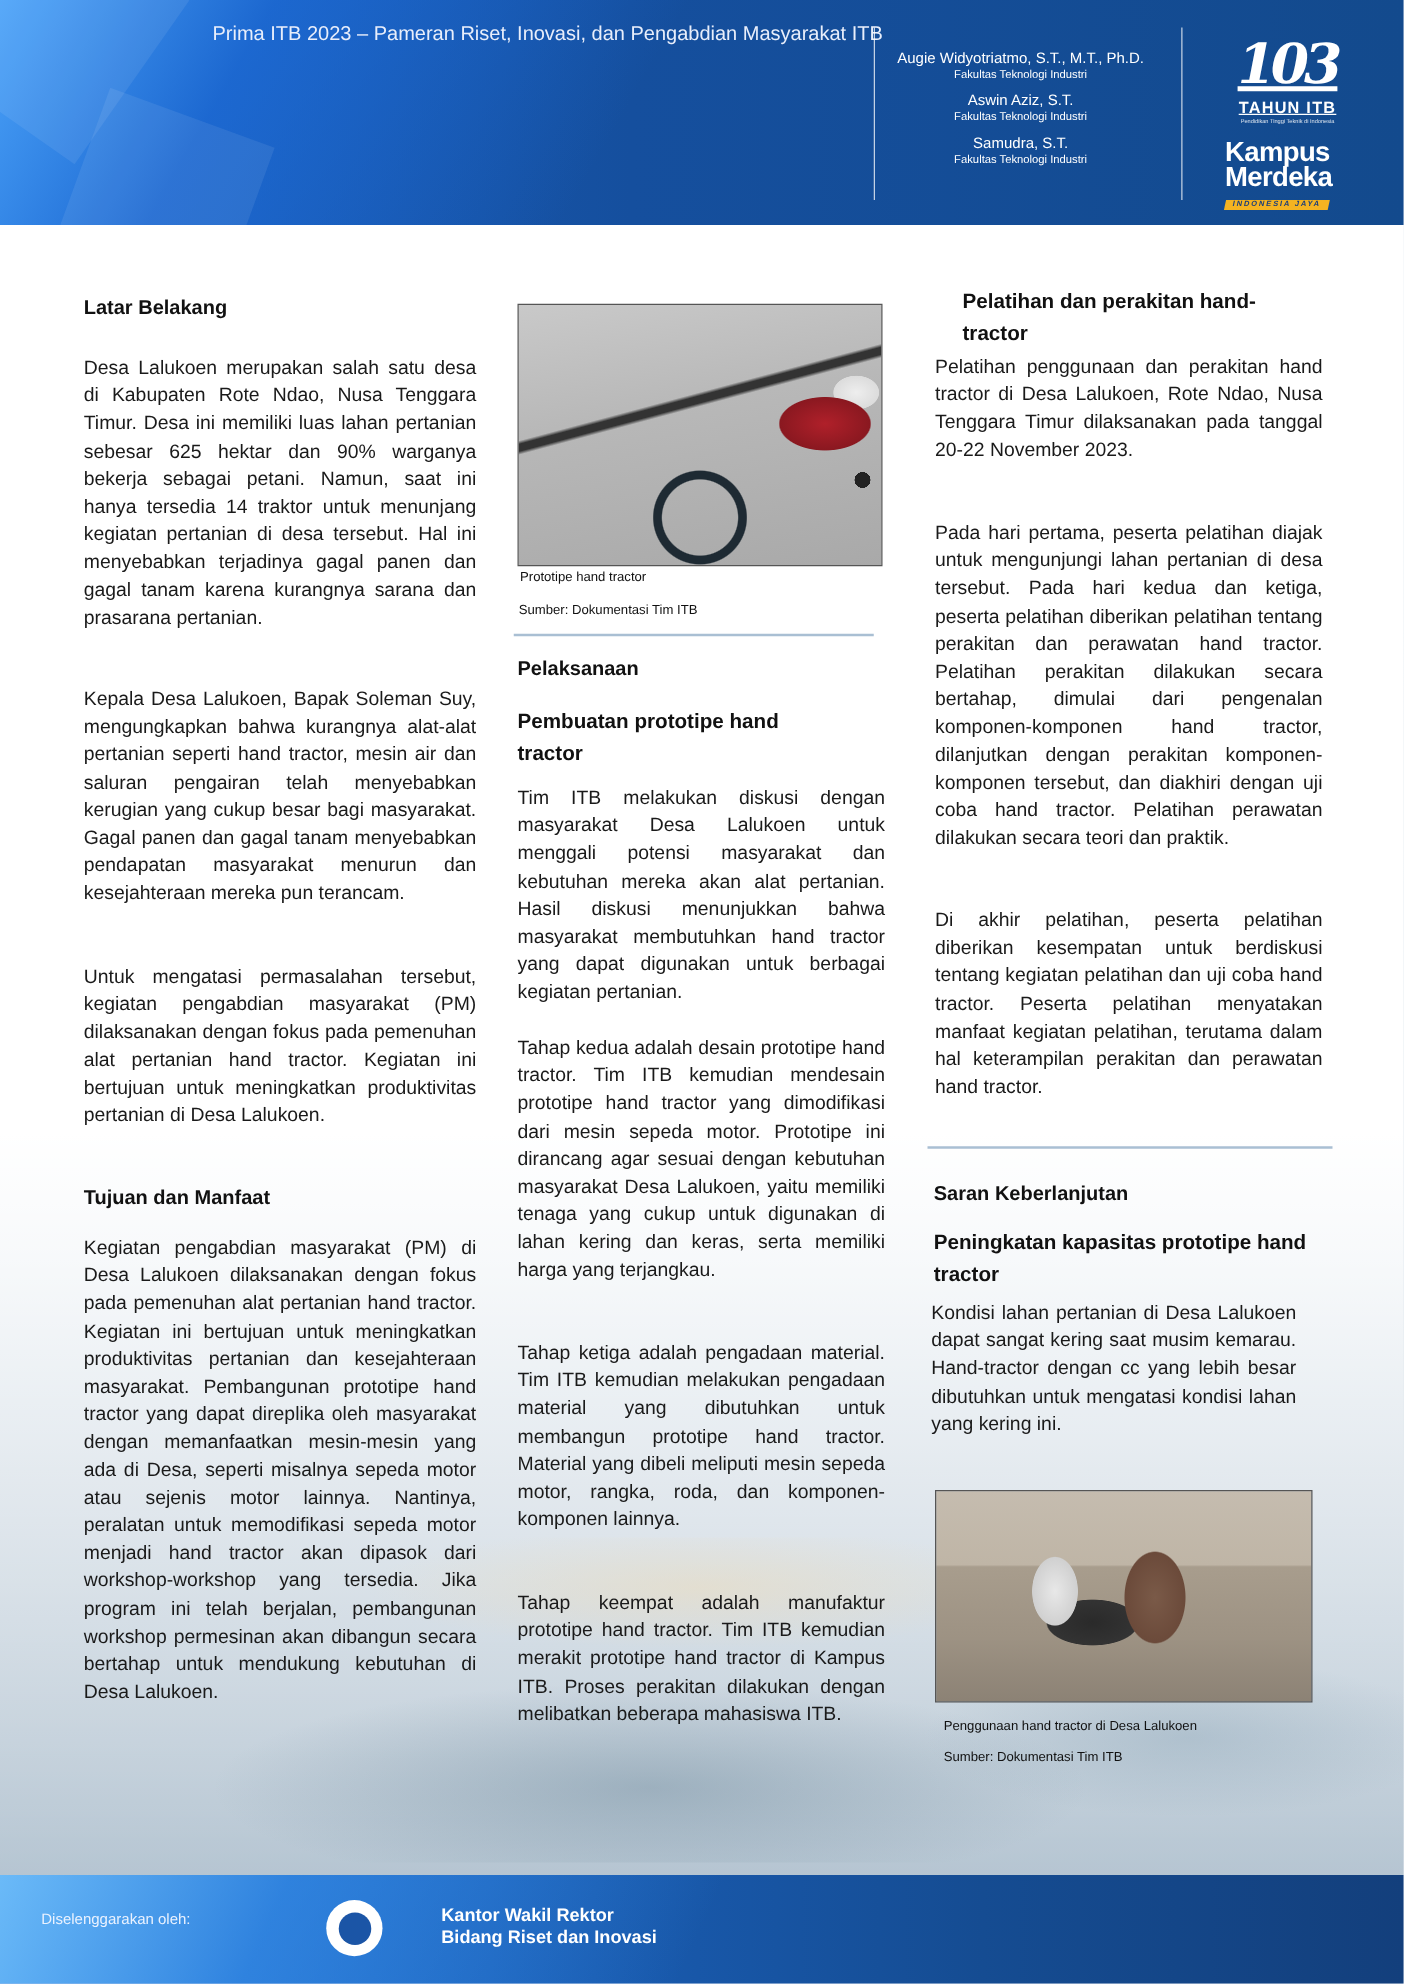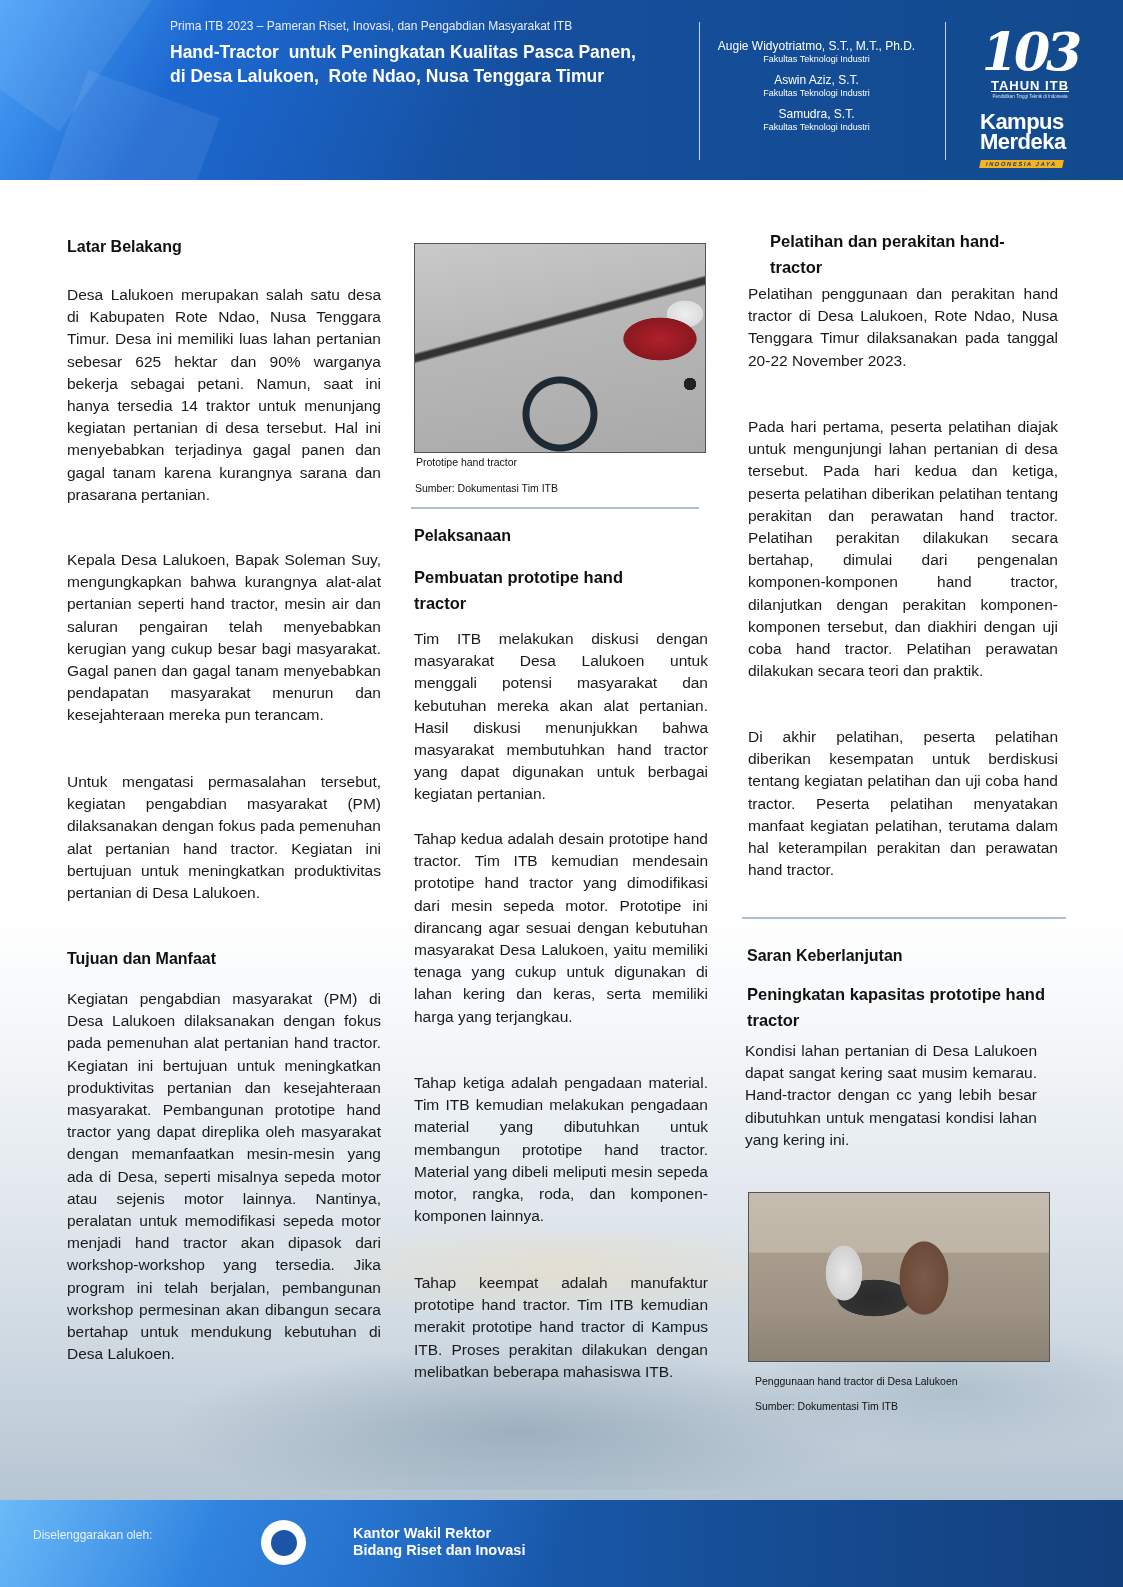--- a/index.html
+++ b/index.html
@@ -55,33 +55,33 @@
     width: 30px; height: 34px; border: 1.5px solid #e6eefb; border-radius: 14px 14px 6px 6px;
   }
   .itb-logo .year {
     position: absolute; bottom: 6px; left: 0; right: 0; text-align: center;
     font-family: "DejaVu Serif", serif; font-size: 9px; color: #1a4f9e; font-weight: bold;
   }
   .itb-logo .arc-text {
     position: absolute; top: 5px; left: 0; right: 0; text-align: center;
     font-family: "DejaVu Serif", serif; font-size: 6px; color: #1a4f9e; letter-spacing: 0.5px;
   }
-  .h-event { position: absolute; left: 170px; top: 19px; font-size: 12px; color: #e8eefb; }
+  .h-event { position: absolute; left: 170px; top: 19px; font-size: 16px; color: #e8eefb; }
   .h-title {
     position: absolute; left: 170px; top: 40px; width: 520px;
     font-size: 17.5px; font-weight: bold; color: #ffffff; line-height: 24px;
   }
   .h-program { position: absolute; left: 170px; top: 116px; font-size: 15.5px; color: #e8eefb; line-height: 22px; }
   .h-divider { position: absolute; top: 22px; width: 1px; height: 138px; background: rgba(255,255,255,0.75); }
   .authors { position: absolute; left: 700px; top: 38px; width: 233px; text-align: center; color: #fff; }
   .author { margin-bottom: 7px; }
   .author .name { font-size: 12px; line-height: 16px; }
   .author .fac { font-size: 9px; line-height: 11px; }
   .logo-103 { position: absolute; left: 980px; top: 26px; width: 100px; color: #fff; text-align: center; }
-  .logo-103 .num { font-family: "DejaVu Serif", serif; font-style: italic; font-weight: bold; font-size: 52px; line-height: 52px; letter-spacing: -4px; }
+  .logo-103 .num { font-family: "DejaVu Serif", serif; font-style: italic; font-weight: bold; font-size: 44px; line-height: 52px; letter-spacing: -4px; text-decoration: underline; }
   .logo-103 .tahun { font-size: 13px; font-weight: bold; letter-spacing: 1px; line-height: 16px; text-decoration: underline; }
   .logo-103 .sub { font-size: 4.5px; line-height: 6px; opacity: 0.85; }
   .logo-km { position: absolute; left: 980px; top: 112px; width: 100px; color: #fff; }
   .logo-km .k { font-size: 22px; font-weight: bold; line-height: 20px; letter-spacing: -0.5px; }
   .logo-km .ij {
     margin-top: 2px; display: inline-block; background: #f4b321; color: #1d3f7a;
     font-size: 6px; font-weight: bold; letter-spacing: 1.5px; padding: 1px 6px; transform: skewX(-12deg);
   }
 
   
@@ -138,24 +138,20 @@
 
 <div class="bg-scene"></div>
 <div class="bg-island"></div>
 
 <header class="header">
   <div class="facet" style="left:-40px;top:-60px;width:160px;height:160px;transform:rotate(35deg);"></div>
   <div class="facet" style="left:60px;top:90px;width:140px;height:140px;transform:rotate(20deg);"></div>
 
 
   <div class="h-event">Prima ITB 2023 – Pameran Riset, Inovasi, dan Pengabdian Masyarakat ITB</div>
-  <div class="h-title">
-    <div style="white-space:pre;">Hand-Tractor  untuk Peningkatan Kualitas Pasca Panen,</div>
-    <div style="white-space:pre;">di Desa Lalukoen,  Rote Ndao, Nusa Tenggara Timur</div>
-  </div>
 
   <div class="h-divider" style="left:699px;"></div>
   <div class="authors">
     <div class="author">
       <div class="name">Augie Widyotriatmo, S.T., M.T., Ph.D.</div>
       <div class="fac">Fakultas Teknologi Industri</div>
     </div>
     <div class="author">
       <div class="name">Aswin Aziz, S.T.</div>
       <div class="fac">Fakultas Teknologi Industri</div>

